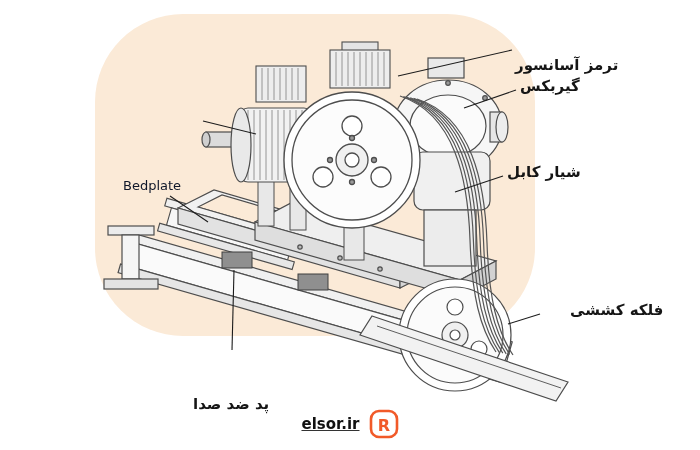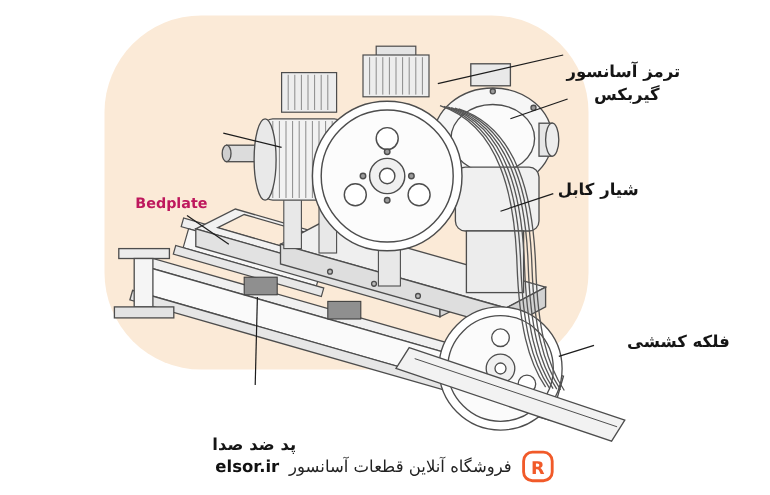--- a/index.html
+++ b/index.html
@@ -5,25 +5,25 @@
   html,body { margin:0; padding:0; background:#fff; }
   .page {
     position:relative; width:700px; height:450px; background:#ffffff;
     overflow:hidden; font-family:"DejaVu Sans", sans-serif;
   }
   .art { position:absolute; left:0; top:0; width:700px; height:450px; }
   .label {
     position:absolute; font-weight:bold; font-size:15px; color:#151515;
     white-space:nowrap; line-height:1.1;
   }
-  .label.en { font-weight:bold; font-size:13px; color:#be185d; }
+  .label.en { font-weight:normal; font-size:13px; color:#0f172a; }
   .footer {
     position:absolute; left:0; right:0; bottom:11px;
     display:flex; justify-content:center; align-items:center; gap:9px;
-    font-size:15px; color:#333;
+    font-size:15px; color:#333;text-decoration:underline;
   }
   .footer .brand { font-weight:bold; color:#111; }
   .footer .tagline { color:#222; }
 </style>
 </head>
 <body>
 
 <div class="page">
 
   <svg class="art" viewBox="0 0 700 450">
@@ -149,28 +149,27 @@
       <path d="M516,90 L464,108"></path>
       <path d="M203,121 L256,134"></path>
       <path d="M170,196 L208,222"></path>
       <path d="M503,176 L455,192"></path>
       <path d="M540,314 L508,324"></path>
       <path d="M232,350 L234,270"></path>
     </g>
   </svg>
 
   <div class="label" dir="rtl" style="left:515px; top:22px;margin-top:35px;">ترمز آسانسور</div>
-  <div class="label" dir="rtl" style="left:540px; top:78px;">گیربکس</div>
+  <div class="label" dir="rtl" style="left:520px; top:78px;">گیربکس</div>
   <div class="label en" style="left:123px; top:179px;">Bedplate</div>
   <div class="label" dir="rtl" style="left:507px; top:164px;">شیار کابل</div>
   <div class="label" dir="rtl" style="left:570px; top:302px;">فلکه کششی</div>
   <div class="label" dir="rtl" style="left:193px; top:352px;margin-top:44px;">پد ضد صدا</div>
 
   <div class="footer">
     <span class="brand">elsor.ir</span>
-    <span class="tagline" dir="rtl">فروشگاه آنلاین قطعات آسانسور</span>
     <svg width="30" height="30" viewBox="0 0 30 30">
       <rect x="2" y="2" width="26" height="26" rx="8" fill="#ffffff" stroke="#f15a29" stroke-width="2.6"></rect>
       <text x="15" y="21.5" text-anchor="middle" font-size="16" font-weight="bold" font-family="DejaVu Sans, sans-serif" fill="#f15a29">R</text>
     </svg>
   </div>
 
 </div>
 
 </body></html>

